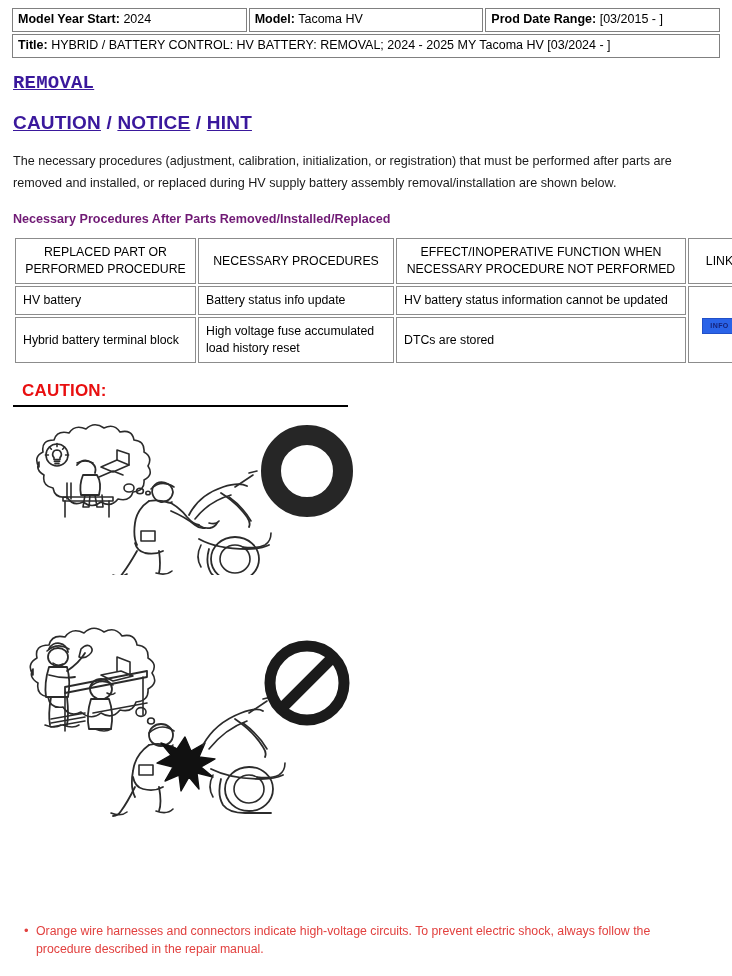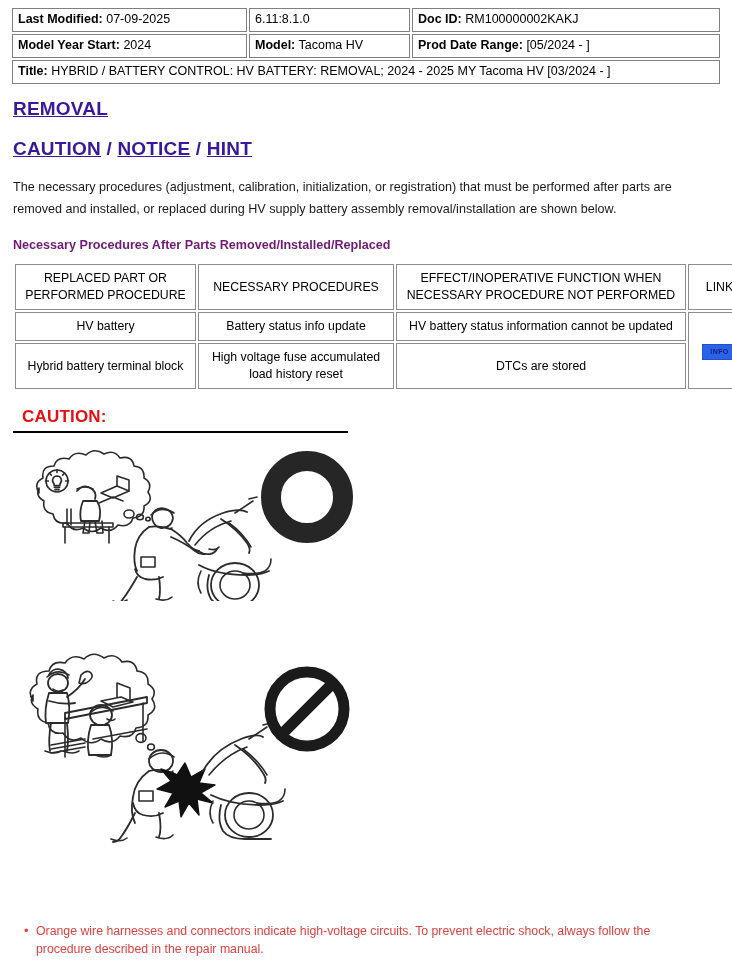--- a/index.html
+++ b/index.html
@@ -43,20 +43,21 @@
   .meta-val {
     font-weight: normal;
   }
 
   
   .h-removal {
     margin: 12px 0 0 13px;
     font-size: 19px;
     font-weight: bold;
     letter-spacing: 0.2px;
+    font-family: Liberation Mono, monospace;
   }
   .h-cnh {
     margin: 18px 0 12px 13px;
     font-size: 19px;
     font-weight: bold;
     letter-spacing: 0.2px;
   }
   .lnk {
     color: #3a189c;
     text-decoration: underline;
@@ -92,21 +93,20 @@
     table-layout: fixed;
     width: 698px;
   }
   table.proc td {
     border: 1px solid #8c8c8c;
     background: #ffffff;
     font-size: 12.3px;
     line-height: 17px;
     padding: 5px 7px;
     vertical-align: middle;
-    text-align: center;
   }
   table.proc td.th {
     text-align: center;
     vertical-align: middle;
     font-size: 12.3px;
   }
   td.c1 { width: 165px; }
   td.c2 { width: 180px; }
   td.c3 { width: 274px; }
   td.c4 { width: 47px; }
@@ -166,29 +166,24 @@
     font-size: 13px;
     line-height: 18px;
   }
 </style>
 </head>
 <body>
 
 <div class="meta-wrap">
   <table class="meta">
     <tbody>
-        <tr>
-      <td style="width:223px"><span class="meta-label">Last Modified:</span> <span class="meta-val">07-09-2025</span></td>
-      <td style="width:149px"><span class="meta-val">6.11:8.1.0</span></td>
-      <td><span class="meta-label">Doc ID:</span> <span class="meta-val">RM100000002KAKJ</span></td>
-    </tr>
     <tr>
       <td><span class="meta-label">Model Year Start:</span> <span class="meta-val">2024</span></td>
       <td><span class="meta-label">Model:</span> <span class="meta-val">Tacoma HV</span></td>
-      <td><span class="meta-label">Prod Date Range:</span> <span class="meta-val">[05/2024 -                ]</span></td>
+      <td><span class="meta-label">Prod Date Range:</span> <span class="meta-val">[03/2015 -                ]</span></td>
     </tr>
     <tr>
       <td colspan="3"><span class="meta-label">Title:</span> <span class="meta-val">HYBRID / BATTERY CONTROL: HV BATTERY: REMOVAL; 2024 - 2025 MY Tacoma HV [03/2024 -            ]</span></td>
     </tr>
   </tbody>
     </table>
 </div>
 
 <div class="h-removal">
   <span class="lnk">REMOVAL</span>

